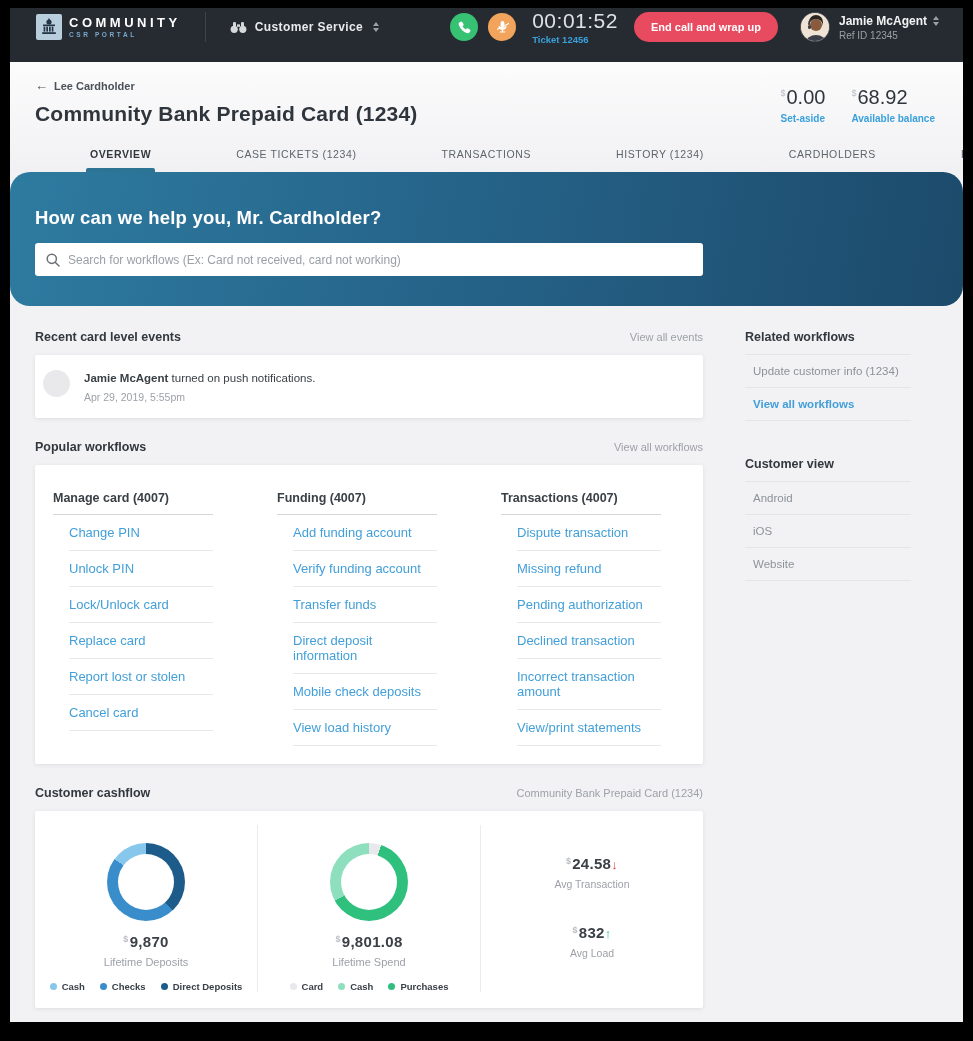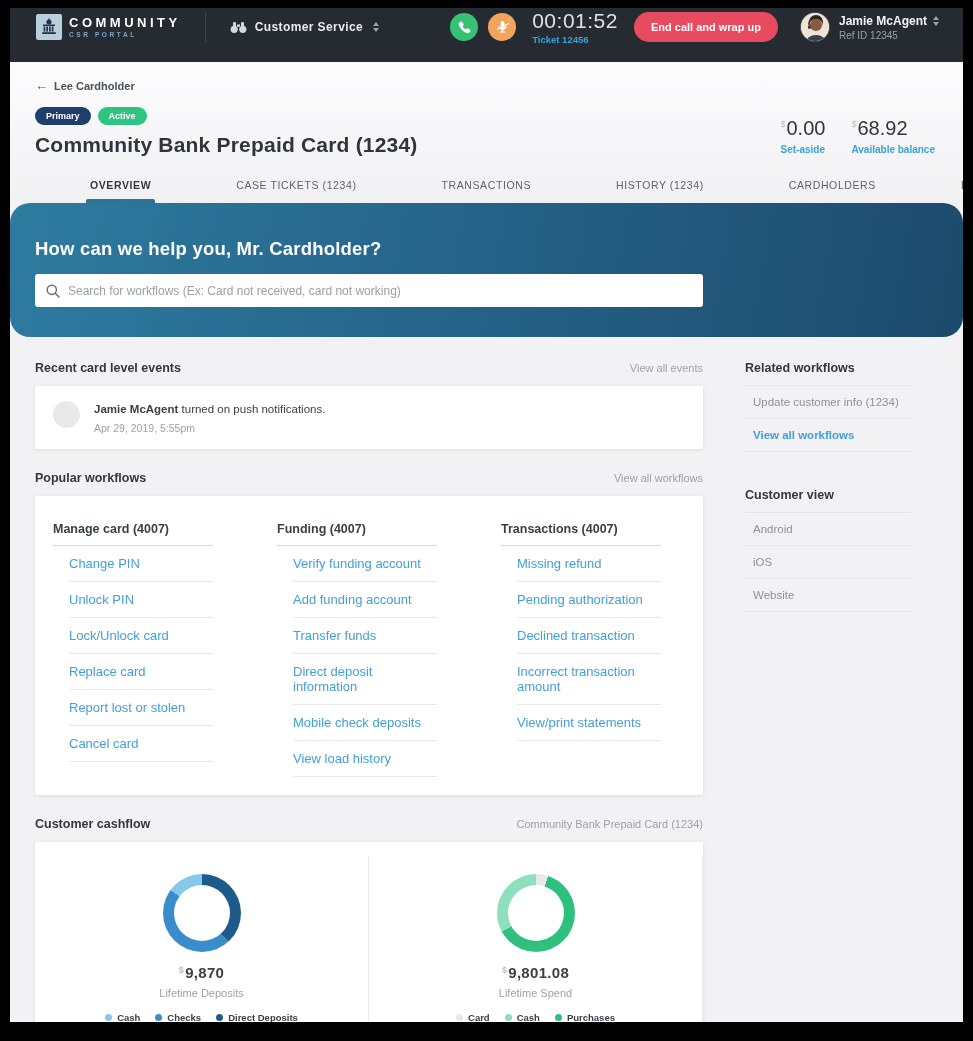--- a/index.html
+++ b/index.html
@@ -61,21 +61,21 @@
   
   .content { display:flex; padding:20px 25px 0 25px; flex:1; }
   .main { width:668px; flex-shrink:0; }
   .section-head { display:flex; align-items:baseline; justify-content:space-between; margin-top:22px; margin-bottom:11px; }
   .section-head:first-child { margin-top:4px; }
   .section-title { font-size:12.5px; font-weight:bold; color:#33383e; }
   .section-link { font-size:11px; color:#9ea1a8; cursor:pointer; }
   .card { background:#fff; border-radius:2px; box-shadow:0 1px 4px rgba(40,45,50,0.10); }
 
   
-  .event-card { padding:15px 18px; display:flex; gap:14px; align-items:flex-start; }
+  .event-card { padding:15px 8px; display:flex; gap:14px; align-items:flex-start; }
   .event-avatar { width:27px; height:27px; border-radius:50%; background:#e9e9ec; flex-shrink:0; }
   .event-text { font-size:11.5px; color:#3a4046; padding-top:2px; }
   .event-actor { font-weight:bold; }
   .event-time { font-size:10.5px; color:#9ea1a8; margin-top:7px; }
 
   
   .wf-card { padding:26px 42px 18px 18px; display:grid; grid-template-columns:repeat(3, 1fr); column-gap:64px; }
   .wf-title { font-size:12.5px; font-weight:bold; color:#3a4046; padding-bottom:9px; border-bottom:1px solid #d4d6da; }
   .wf-link { display:block; font-size:13px; color:#429fd9; padding:10px 0 10px 0; margin-left:16px; border-bottom:1px solid #e8e8ea; cursor:pointer; }
 
@@ -190,24 +190,20 @@
         <div class="agent-ref">Ref ID 12345</div>
       </div>
     </div>
   </div>
 
   <div class="page-head">
     <div class="back-link">
       <span class="back-arrow">←</span>
       <span>Lee Cardholder</span>
     </div>
-    <div class="badges">
-      <span class="badge" style="background-color: rgb(30, 63, 109);">Primary</span>
-      <span class="badge" style="background-color: rgb(46, 196, 130);">Active</span>
-    </div>
     <div class="title-row">
       <h1 class="page-title">Community Bank Prepaid Card (1234)</h1>
       <div class="balances">
         <div class="balance">
           <div><span class="bal-sup">$</span><span class="bal-amount">0.00</span></div>
           <div class="bal-label">Set-aside</div>
         </div>
         <div class="balance">
           <div><span class="bal-sup">$</span><span class="bal-amount">68.92</span></div>
           <div class="bal-label">Available balance</div>
@@ -261,29 +257,30 @@
           <div class="wf-title">Manage card (4007)</div>
           <a class="wf-link">Change PIN</a>
           <a class="wf-link">Unlock PIN</a>
           <a class="wf-link">Lock/Unlock card</a>
           <a class="wf-link">Replace card</a>
           <a class="wf-link">Report lost or stolen</a>
           <a class="wf-link">Cancel card</a>
         </div>
         <div>
           <div class="wf-title">Funding (4007)</div>
+          <a class="wf-link">Add funding account</a>
           <a class="wf-link">Verify funding account</a>
-          <a class="wf-link">Add funding account</a>
           <a class="wf-link">Transfer funds</a>
           <a class="wf-link">Direct deposit information</a>
           <a class="wf-link">Mobile check deposits</a>
           <a class="wf-link">View load history</a>
         </div>
         <div>
           <div class="wf-title">Transactions (4007)</div>
+          <a class="wf-link">Dispute transaction</a>
           <a class="wf-link">Missing refund</a>
           <a class="wf-link">Pending authorization</a>
           <a class="wf-link">Declined transaction</a>
           <a class="wf-link">Incorrect transaction amount</a>
           <a class="wf-link">View/print statements</a>
         </div>
       </div>
 
       <div class="section-head">
         <div class="section-title">Customer cashflow</div>
@@ -325,20 +322,30 @@
             <div class="legend-item">
                 <span class="legend-dot" style="background-color: rgb(142, 223, 189);"></span>
                 <span class="legend-label">Cash</span>
               </div>
             <div class="legend-item">
                 <span class="legend-dot" style="background-color: rgb(47, 192, 126);"></span>
                 <span class="legend-label">Purchases</span>
               </div>
           </div>
         </div>
+        <div class="cf-section">
+          <div class="stat">
+            <div class="stat-value"><span class="cf-sup">$</span><span>24.58</span><span class="stat-arrow" style="color: rgb(224, 72, 62);">↓</span></div>
+            <div class="stat-label">Avg Transaction</div>
+          </div>
+          <div class="stat">
+            <div class="stat-value"><span class="cf-sup">$</span><span>832</span><span class="stat-arrow" style="color: rgb(46, 196, 130);">↑</span></div>
+            <div class="stat-label">Avg Load</div>
+          </div>
+        </div>
       </div>
     </div>
 
     <div class="sidebar">
       <div class="sb-block">
         <div class="sb-heading">Related workflows</div>
         <div class="sb-item">Update customer info (1234)</div>
         <div class="sb-item link">View all workflows</div>
       </div>
       <div class="sb-block">

